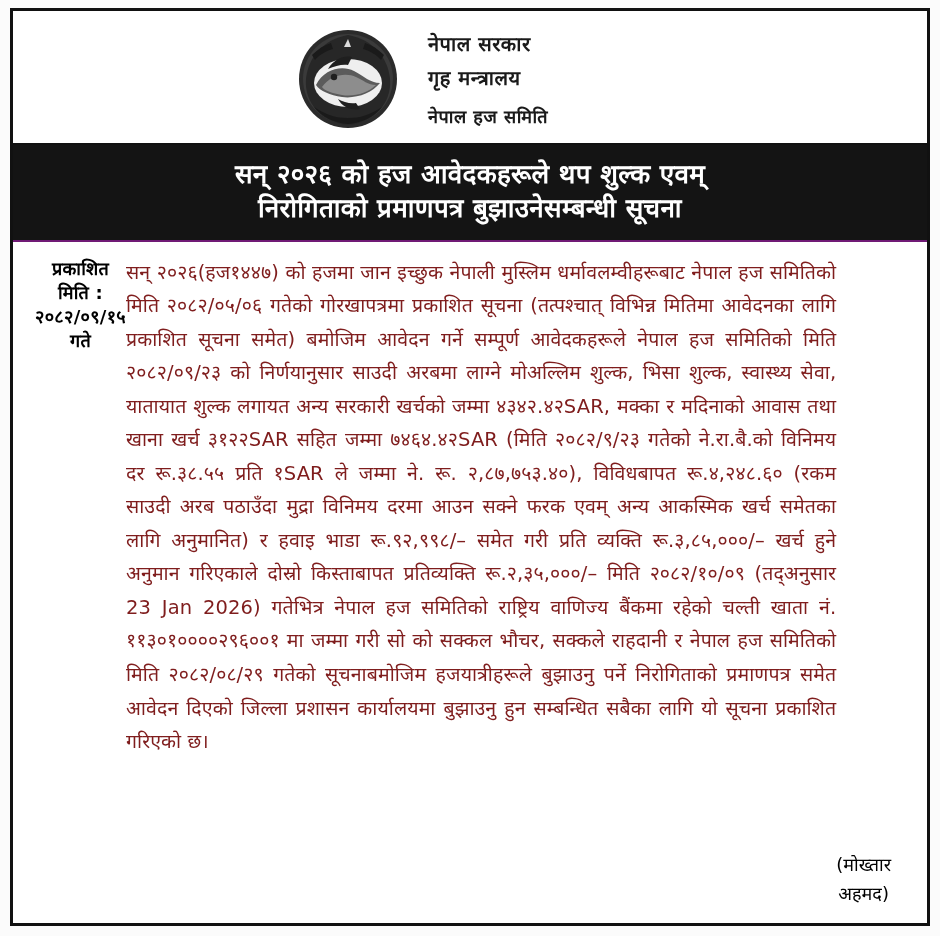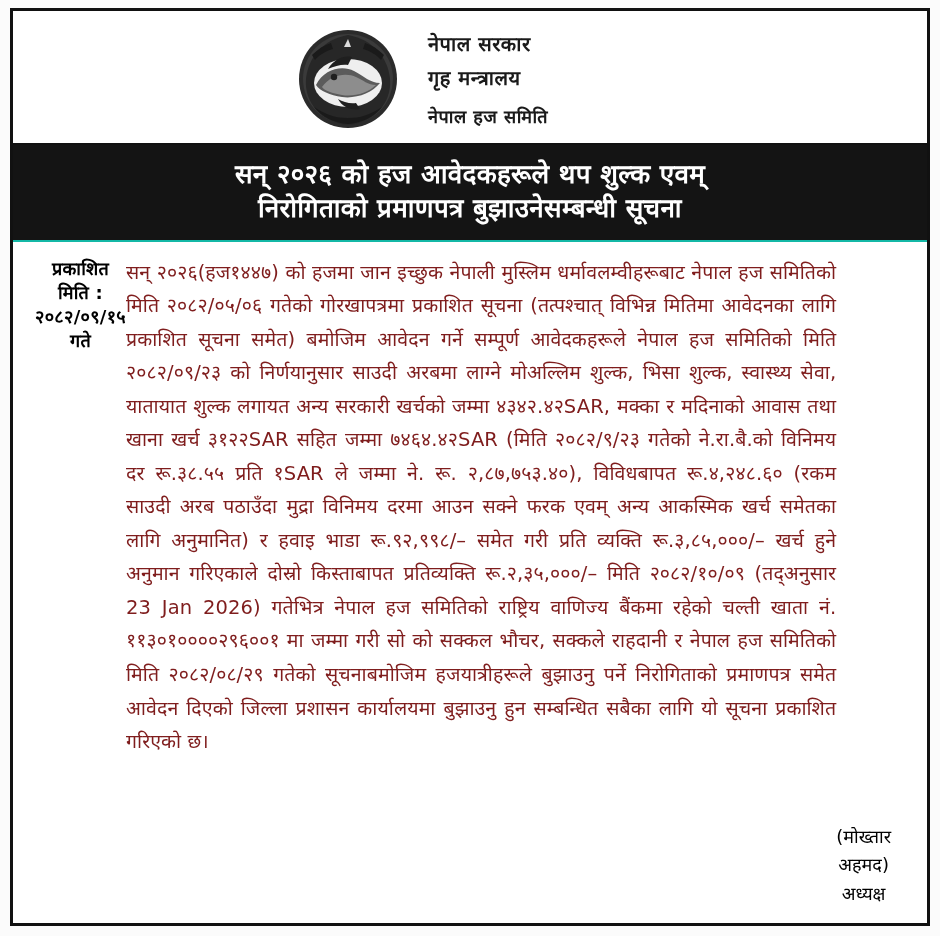--- a/index.html
+++ b/index.html
@@ -63,21 +63,21 @@
   .hl2 { font-size: 20px; margin-bottom: 13px; }
   .hl3 { font-size: 18px; }
   .hl4 { font-size: 17px; font-weight: normal; }
 
   
   .title-band {
     background: #141414;
     color: #ffffff;
     text-align: center;
     padding: 12px 20px 14px 20px;
-    border-bottom: 2px solid #14b8a6;
+    border-bottom: 2px solid #701a75;
   }
   .title-band .tline {
     font-size: 26px;
     font-weight: bold;
     line-height: 1.32;
     letter-spacing: 0.3px;
   }
 
   
   .body-wrap {
@@ -145,18 +145,17 @@
       <div class="tline">सन् २०२६ को हज आवेदकहरूले थप शुल्क एवम्</div>
       <div class="tline">निरोगिताको प्रमाणपत्र बुझाउनेसम्बन्धी सूचना</div>
     </div>
 
     <div class="body-wrap">
       <div class="pub-date">प्रकाशित मिति : २०८२/०९/१५ गते</div>
       <div class="para">सन् २०२६(हज१४४७) को हजमा जान इच्छुक नेपाली मुस्लिम धर्मावलम्वीहरूबाट नेपाल हज समितिको मिति २०८२/०५/०६ गतेको गोरखापत्रमा प्रकाशित सूचना (तत्पश्चात् विभिन्न मितिमा आवेदनका लागि प्रकाशित सूचना समेत) बमोजिम आवेदन गर्ने सम्पूर्ण आवेदकहरूले नेपाल हज समितिको मिति २०८२/०९/२३ को निर्णयानुसार साउदी अरबमा लाग्ने मोअल्लिम शुल्क, भिसा शुल्क, स्वास्थ्य सेवा, यातायात शुल्क लगायत अन्य सरकारी खर्चको जम्मा ४३४२.४२SAR, मक्का र मदिनाको आवास तथा खाना खर्च ३१२२SAR सहित जम्मा ७४६४.४२SAR (मिति २०८२/९/२३ गतेको ने.रा.बै.को विनिमय दर रू.३८.५५ प्रति १SAR ले जम्मा ने. रू. २,८७,७५३.४०), विविधबापत रू.४,२४८.६० (रकम साउदी अरब पठाउँदा मुद्रा विनिमय दरमा आउन सक्ने फरक एवम् अन्य आकस्मिक खर्च समेतका लागि अनुमानित) र हवाइ भाडा रू.९२,९९८/– समेत गरी प्रति व्यक्ति रू.३,८५,०००/– खर्च हुने अनुमान गरिएकाले दोस्रो किस्ताबापत प्रतिव्यक्ति रू.२,३५,०००/– मिति २०८२/१०/०९ (तद्अनुसार 23 Jan 2026) गतेभित्र नेपाल हज समितिको राष्ट्रिय वाणिज्य बैंकमा रहेको चल्ती खाता नं. ११३०१००००२९६००१ मा जम्मा गरी सो को सक्कल भौचर, सक्कले राहदानी र नेपाल हज समितिको मिति २०८२/०८/२९ गतेको सूचनाबमोजिम हजयात्रीहरूले बुझाउनु पर्ने निरोगिताको प्रमाणपत्र समेत आवेदन दिएको जिल्ला प्रशासन कार्यालयमा बुझाउनु हुन सम्बन्धित सबैका लागि यो सूचना प्रकाशित गरिएको छ।</div>
 
       <div class="signature">
         <div class="sig-name">(मोख्तार अहमद)</div>
-        <div class="sig-title">अध्यक्ष</div>
       </div>
     </div>
 
   </div>
 </div>
 
 </body></html>

